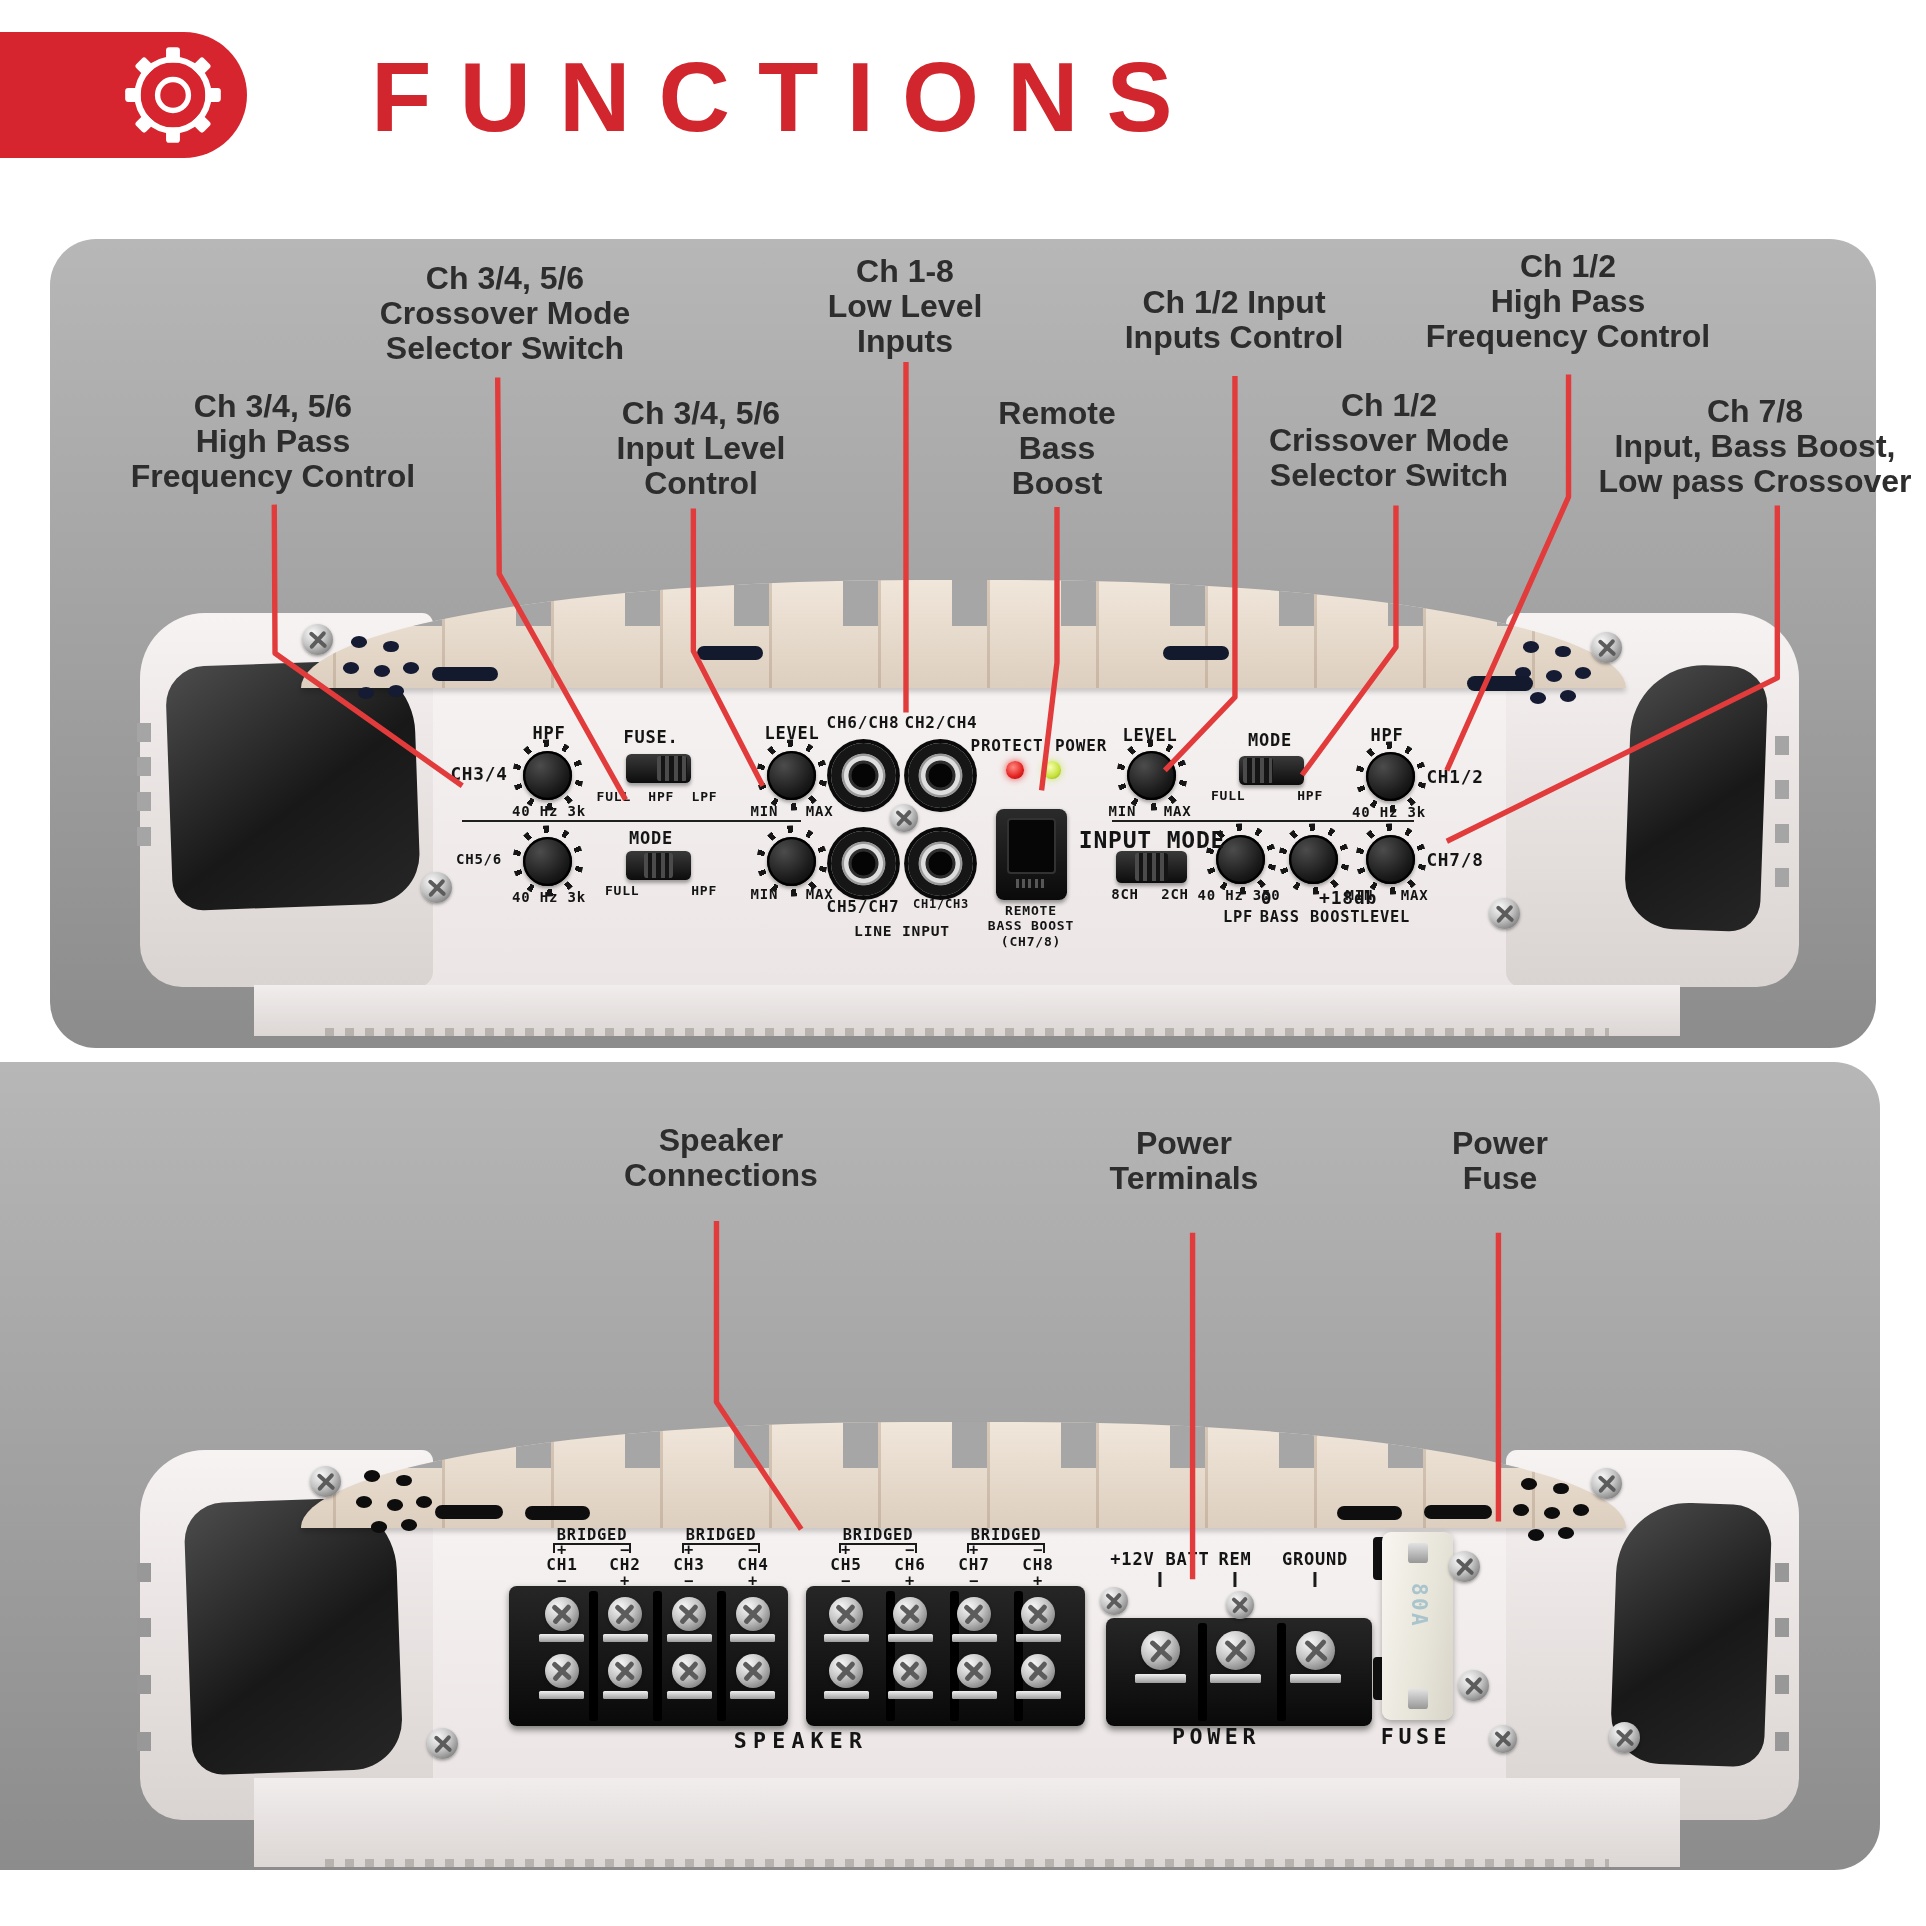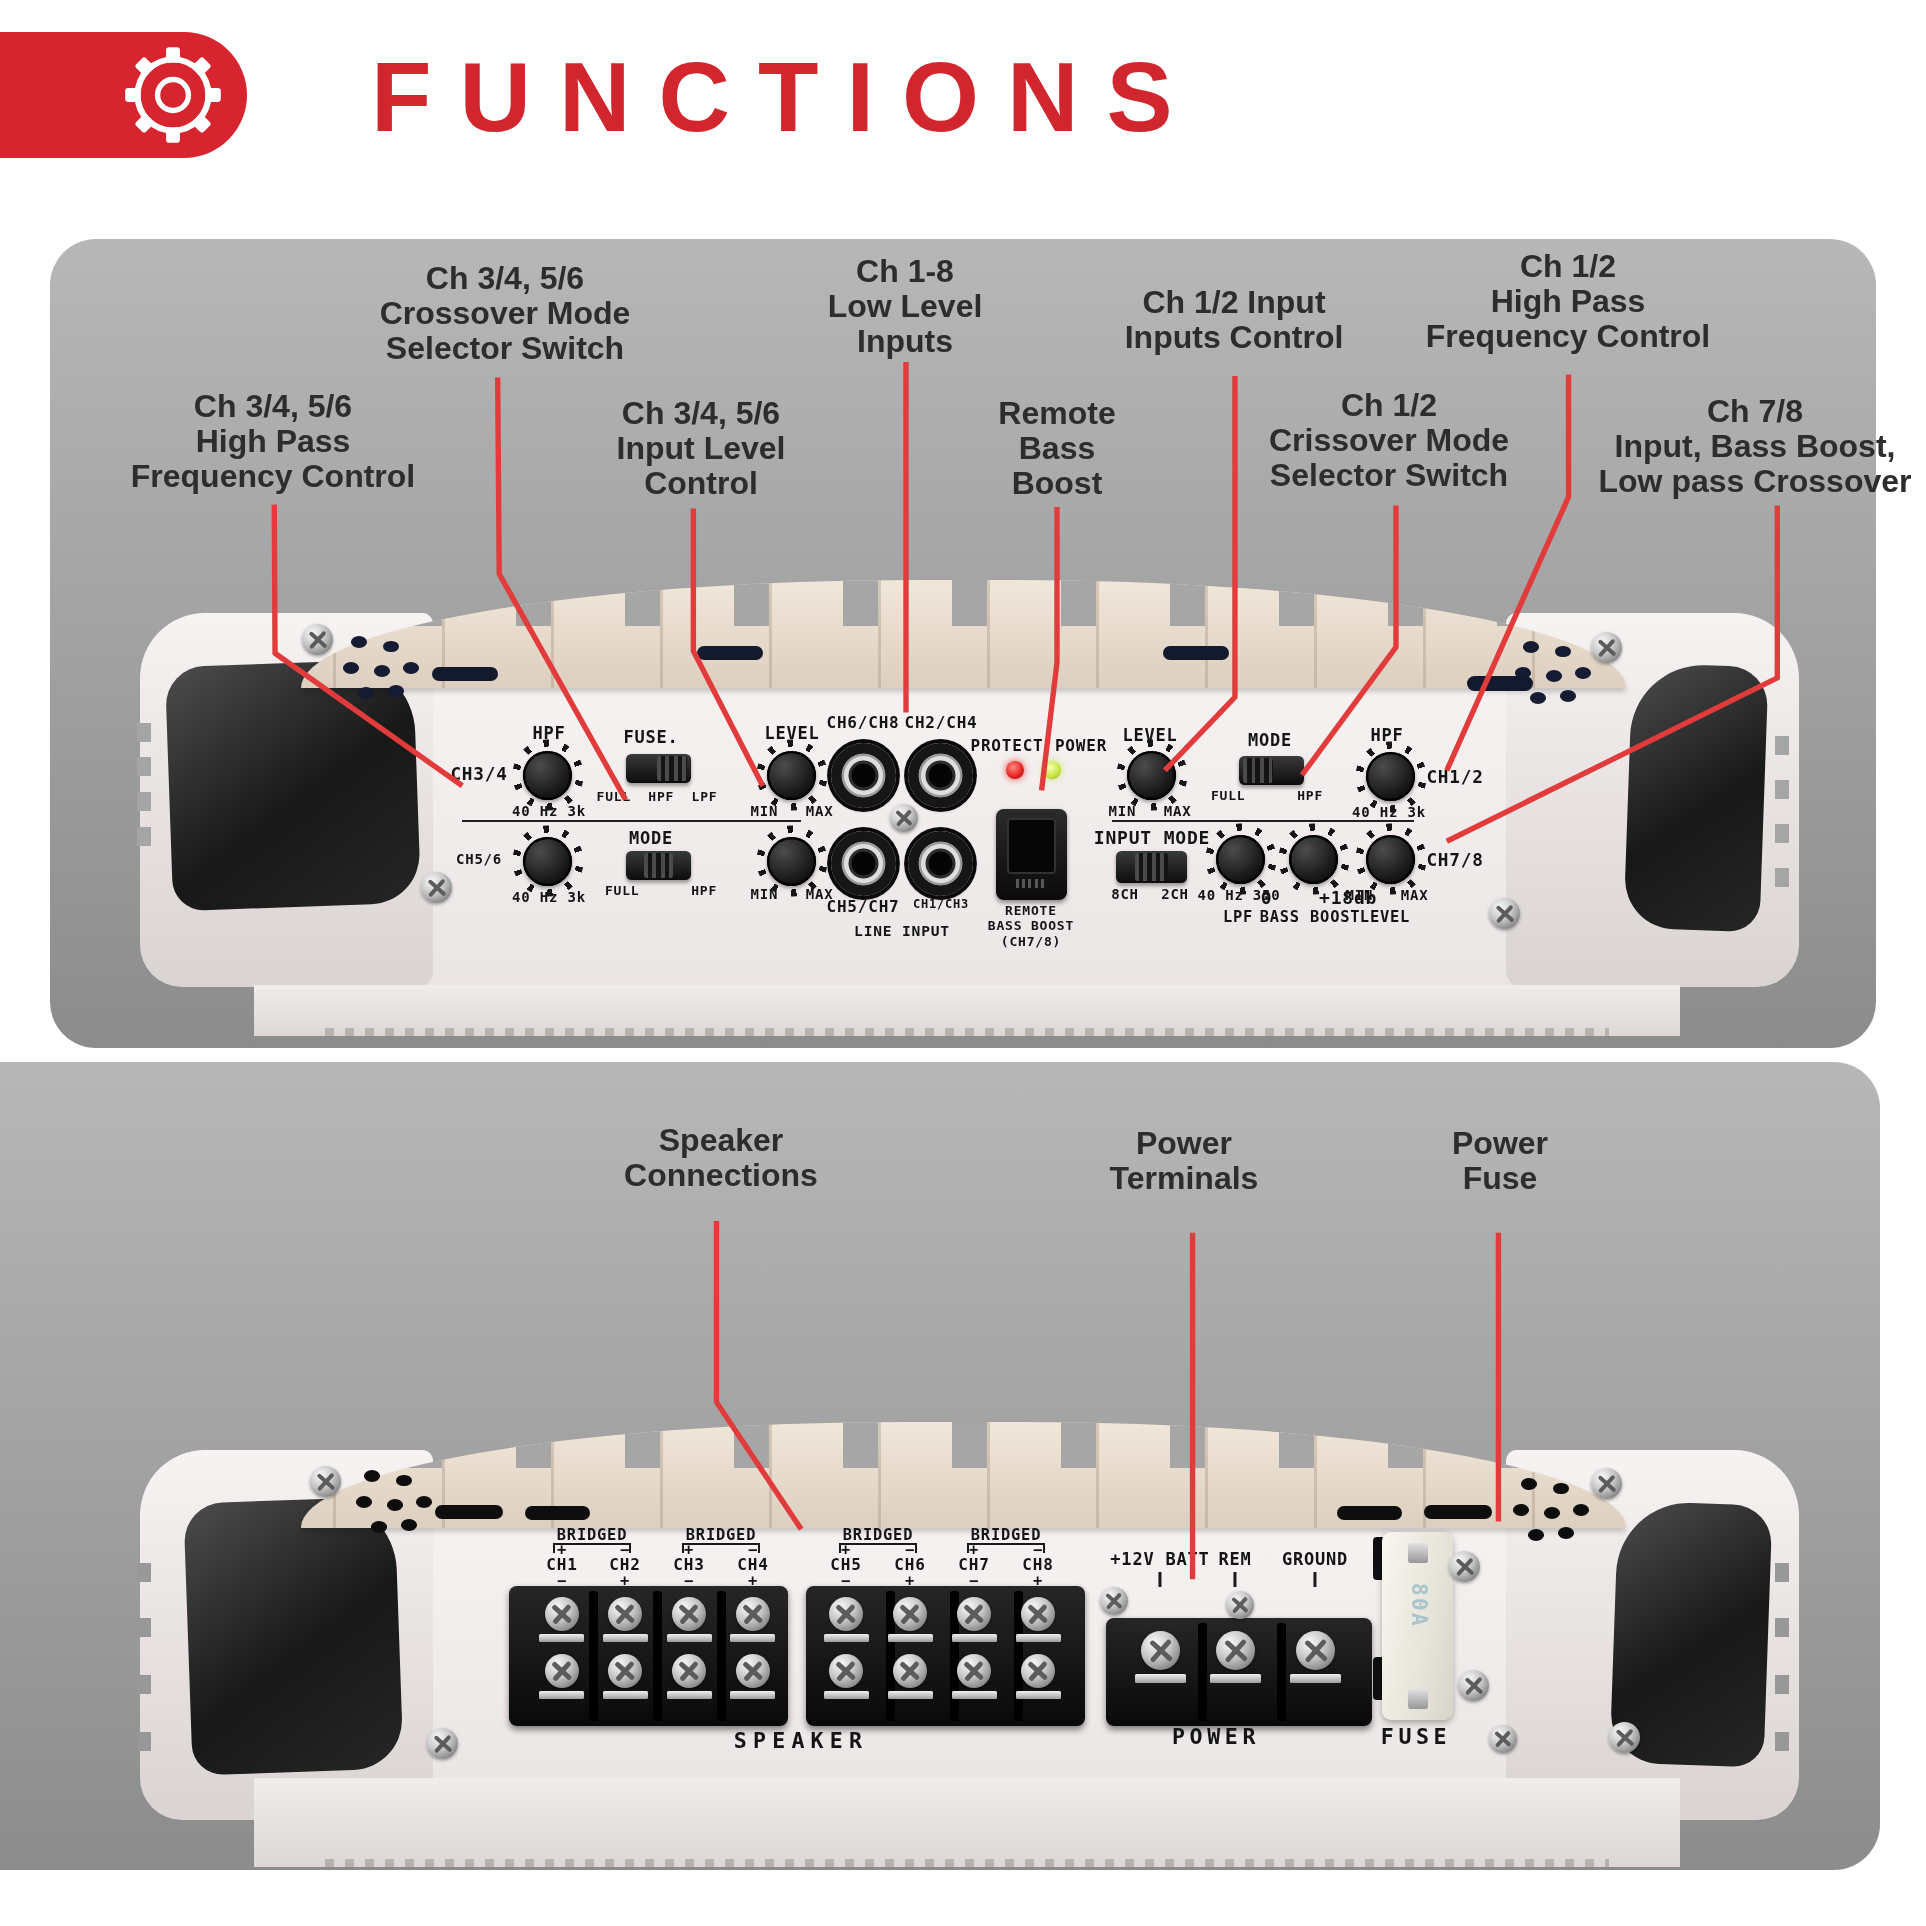--- a/index.html
+++ b/index.html
@@ -208,21 +208,21 @@
 <div class="sw" style="left:1239px;top:756px;width:65px;height:29px">
     <div class="grip l"></div>
   </div>
 <span class="cx pl" style="left:1267px;top:788px;font-size:13px">FULL      HPF</span>
 <span class="cx pl" style="left:1387px;top:725px;font-size:17px">HPF</span>
 <div class="ticks" style="left:1351px;top:737px"></div>
 <div class="knob" style="left:1366px;top:752px"></div>
 <span class="cx pl" style="left:1389px;top:804px;font-size:14px">40 Hz 3k</span>
 <span class="cx pl" style="left:1455px;top:767px;font-size:17.7px">CH1/2</span>
 
-<span class="cx pl" style="left:1152px;top:827px;font-size:18px">INPUT MODE</span>
+<span class="cx pl" style="left:1152px;top:827px;font-size:23px">INPUT MODE</span>
 <div class="sw" style="left:1116px;top:851px;width:71px;height:32px">
     <div class="grip m"></div>
   </div>
 <span class="cx pl" style="left:1125px;top:886px;font-size:14px">8CH</span>
 <span class="cx pl" style="left:1175px;top:886px;font-size:14px">2CH</span>
 <div class="ticks" style="left:1201px;top:819px"></div>
 <div class="knob" style="left:1216px;top:835px"></div>
 <div class="ticks" style="left:1274px;top:819px"></div>
 <div class="knob" style="left:1289px;top:835px"></div>
 <div class="ticks" style="left:1351px;top:819px"></div>

